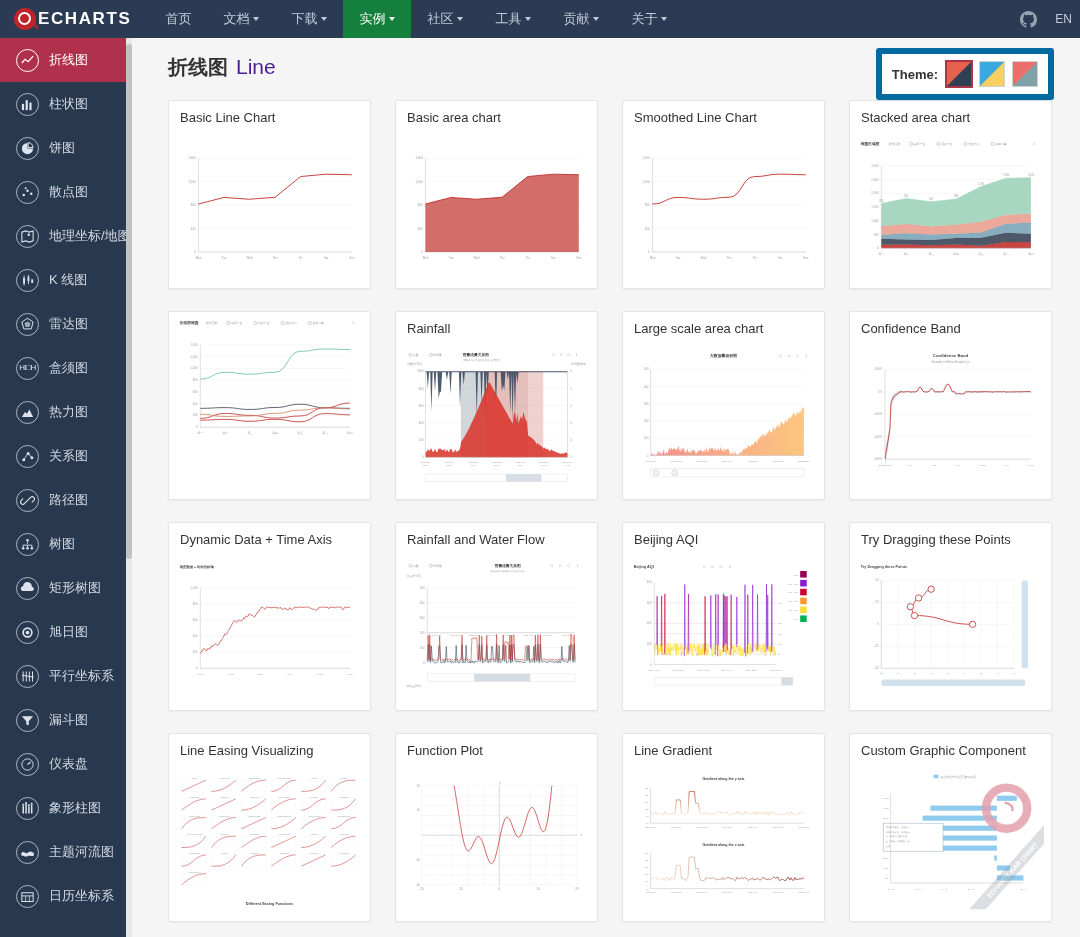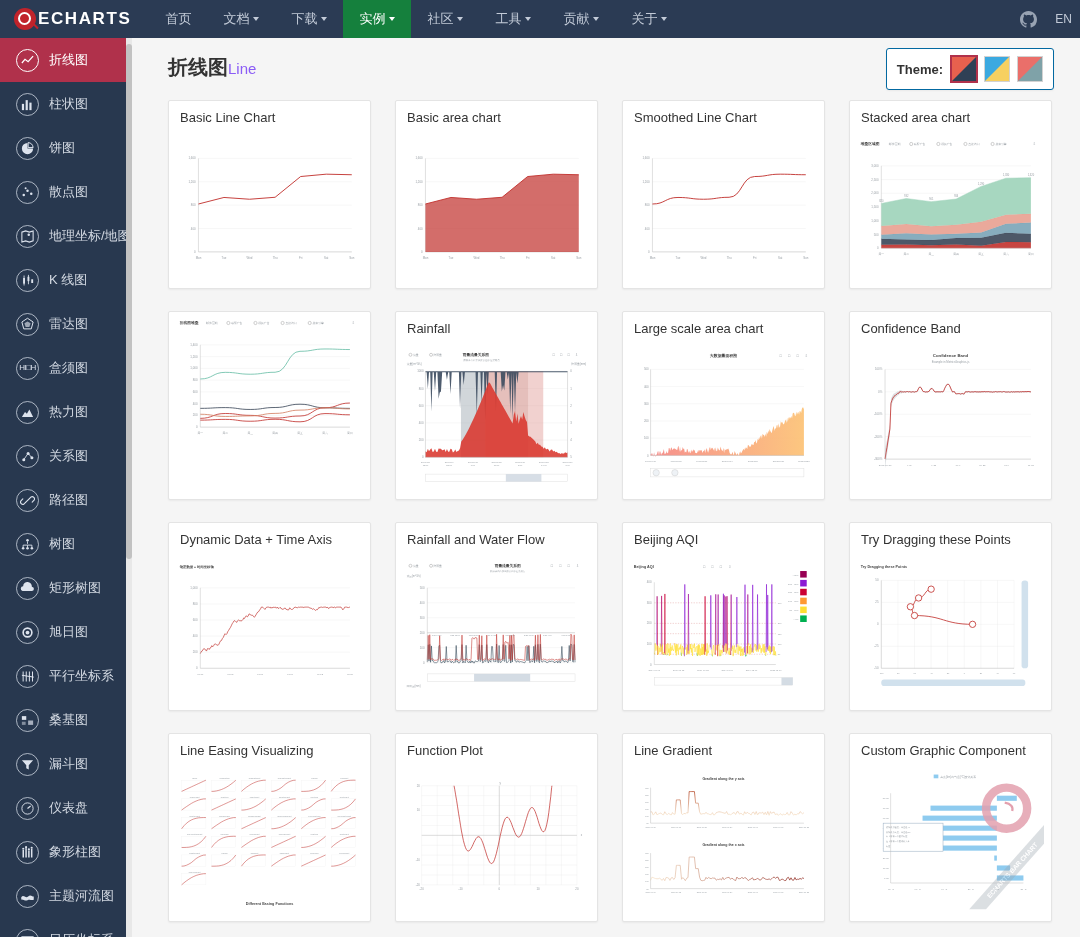--- a/index.html
+++ b/index.html
@@ -113,25 +113,25 @@
   }
   #page-head {
     height: 62px; padding: 16px 24px 0 36px;
     display: flex; align-items: flex-start;
     position: relative;
   }
   .page-title {
     font-size: 20px; color: #333; font-weight: bold;
   }
   .page-subtitle {
-    font-size: 15px; color: #8b5cf6; font-weight: normal; margin-left: 0;
+    font-size: 21px; color: #4c1d95; font-weight: normal; margin-left: 8px;
   }
   #theme-box {
     position: absolute; right: 26px; top: 10px;
-    background: #fff; border: 1px solid #0369a1; border-radius: 3px;
+    background: #fff; border: 6px solid #0369a1; border-radius: 3px;
     padding: 7px 10px;
     display: flex; align-items: center; gap: 8px;
     box-shadow: 0 1px 2px rgba(0,0,0,.05);
   }
   .theme-label { font-size: 13px; color: #333; font-weight: bold; }
   .swatch {
     width: 26px; height: 26px; cursor: pointer;
     border: 1px solid #d2d2d2; position: relative;
   }
   .swatch.sel { outline: 2px solid #b0314b; outline-offset: -1px; border-color: #b0314b; }
@@ -363,30 +363,20 @@
             <g stroke="currentColor" stroke-width="1.6">
               <line x1="5" y1="4" x2="5" y2="20"></line>
               <line x1="10" y1="4" x2="10" y2="20"></line>
               <line x1="15" y1="4" x2="15" y2="20"></line>
               <line x1="20" y1="4" x2="20" y2="20"></line>
               <line x1="3" y1="10" x2="22" y2="13"></line>
             </g>
           </svg>
         </span>
         <span class="side-label">平行坐标系</span>
-      </div>
-      <div class="side-item">
-        <span class="side-ico">
-          <svg width="15" height="15" viewBox="0 0 24 24">
-            <rect x="3" y="5" width="7" height="6" fill="currentColor"></rect>
-            <rect x="13" y="12" width="8" height="7" fill="currentColor" opacity=".7"></rect>
-            <rect x="3" y="14" width="6" height="5" fill="currentColor" opacity=".5"></rect>
-          </svg>
-        </span>
-        <span class="side-label">桑基图</span>
       </div>
       <div class="side-item">
         <span class="side-ico">
           <svg width="15" height="15" viewBox="0 0 24 24">
             <path d="M3 5h18l-7 8v7l-4-2v-5z" fill="currentColor"></path>
           </svg>
         </span>
         <span class="side-label">漏斗图</span>
       </div>
       <div class="side-item">

